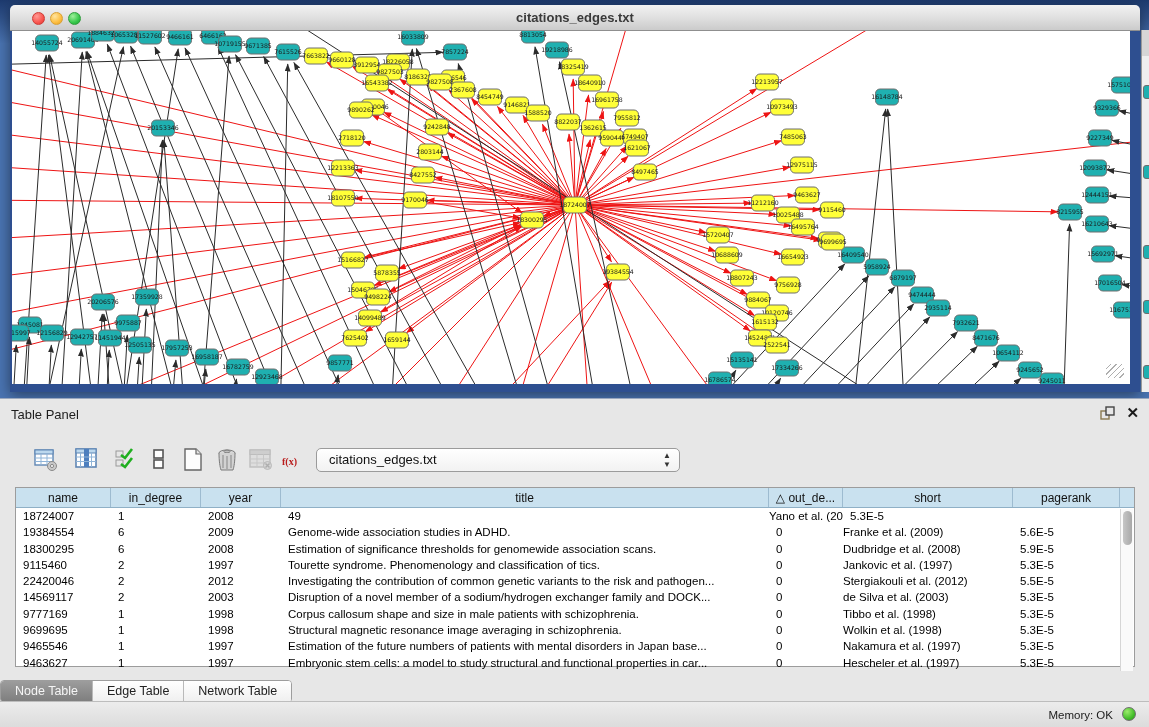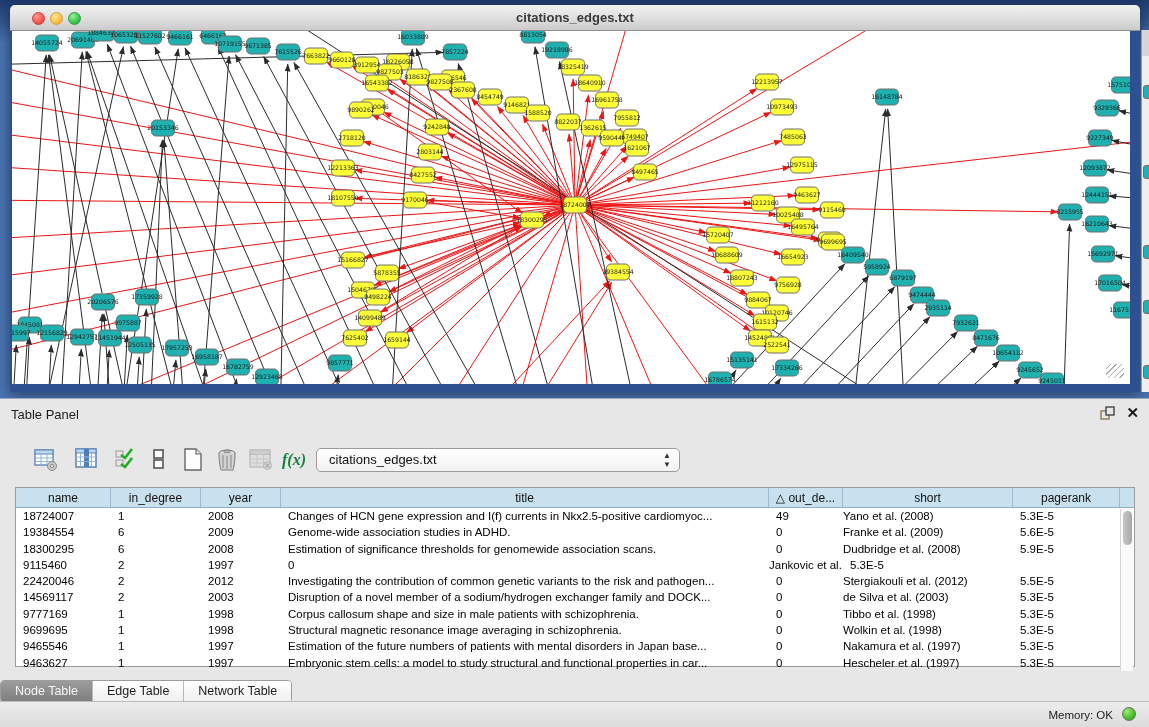--- a/index.html
+++ b/index.html
@@ -36,21 +36,21 @@
   
   .table-panel { position:absolute; left:0; top:398px; width:1149px; height:329px;
     background:#e7e7e7; border-top:1px solid #9aa7bd; }
   .panel-header { position:relative; height:28px;text-decoration:underline; }
   .panel-title { position:absolute; left:11px; top:8px; font-size:13px; color:#1e1e1e; }
   .panel-float { position:absolute; right:34px; top:7px; width:15px; height:15px; }
   .panel-close { position:absolute; right:10px; top:5px; font-size:15px; font-weight:bold; color:#1a1a1a; }
 
   .toolbar { position:absolute; left:0; top:44px; height:36px; width:100%; }
   .tb-icon { position:absolute; top:4px; width:26px; height:26px; }
-  .fx-label { font-style:italic; font-weight:bold; font-size:16px; color:#15803d;
+  .fx-label { font-weight:bold; font-size:10px; color:#b91c1c;
     font-family:"Liberation Serif", serif; }
   .combo { position:absolute; left:286px; top:5px; width:394px; height:24px;
     background:linear-gradient(180deg,#ffffff,#f2f2f2); border:1px solid #9b9b9b;
     border-radius:5px; font-size:13px; color:#111; line-height:22px; padding-left:12px; }
   .combo .arrows { position:absolute; right:8px; top:2px; font-size:8px; color:#333; line-height:9px; text-align:center;}
 
   .tablewrap { position:absolute; left:15px; top:88px; width:1120px; height:180px;
     background:#fff; border:1px solid #9c9c9c; }
   .thead { display:grid; grid-template-columns:95px 90px 80px 488px 74px 170px 107px;
     height:20px; background:#c9e1ef; border-bottom:1px solid #8fb0c6; }
@@ -595,21 +595,20 @@
           <div class="hc">title</div>
           <div class="hc">△ out_de...</div>
           <div class="hc">short</div>
           <div class="hc">pagerank</div>
         </div>
       <div class="tbody" id="tbody">
           <div class="trow">
             <div class="td">18724007</div>
             <div class="td">1</div>
             <div class="td">2008</div>
-            <div class="td">Changes of HCN gene expression and I(f) currents in Nkx2.5-positive cardiomyoc...</div>
             <div class="td">49</div>
             <div class="td center">Yano et al. (2008)</div>
             <div class="td">5.3E-5</div>
           </div>
           <div class="trow">
             <div class="td">19384554</div>
             <div class="td">6</div>
             <div class="td">2009</div>
             <div class="td">Genome-wide association studies in ADHD.</div>
             <div class="td">0</div>
@@ -622,20 +621,21 @@
             <div class="td">2008</div>
             <div class="td">Estimation of significance thresholds for genomewide association scans.</div>
             <div class="td">0</div>
             <div class="td center">Dudbridge et al. (2008)</div>
             <div class="td">5.9E-5</div>
           </div>
           <div class="trow">
             <div class="td">9115460</div>
             <div class="td">2</div>
             <div class="td">1997</div>
+            <div class="td">Tourette syndrome. Phenomenology and classification of tics.</div>
             <div class="td">0</div>
             <div class="td center">Jankovic et al. (1997)</div>
             <div class="td">5.3E-5</div>
           </div>
           <div class="trow">
             <div class="td">22420046</div>
             <div class="td">2</div>
             <div class="td">2012</div>
             <div class="td">Investigating the contribution of common genetic variants to the risk and pathogen...</div>
             <div class="td">0</div>

